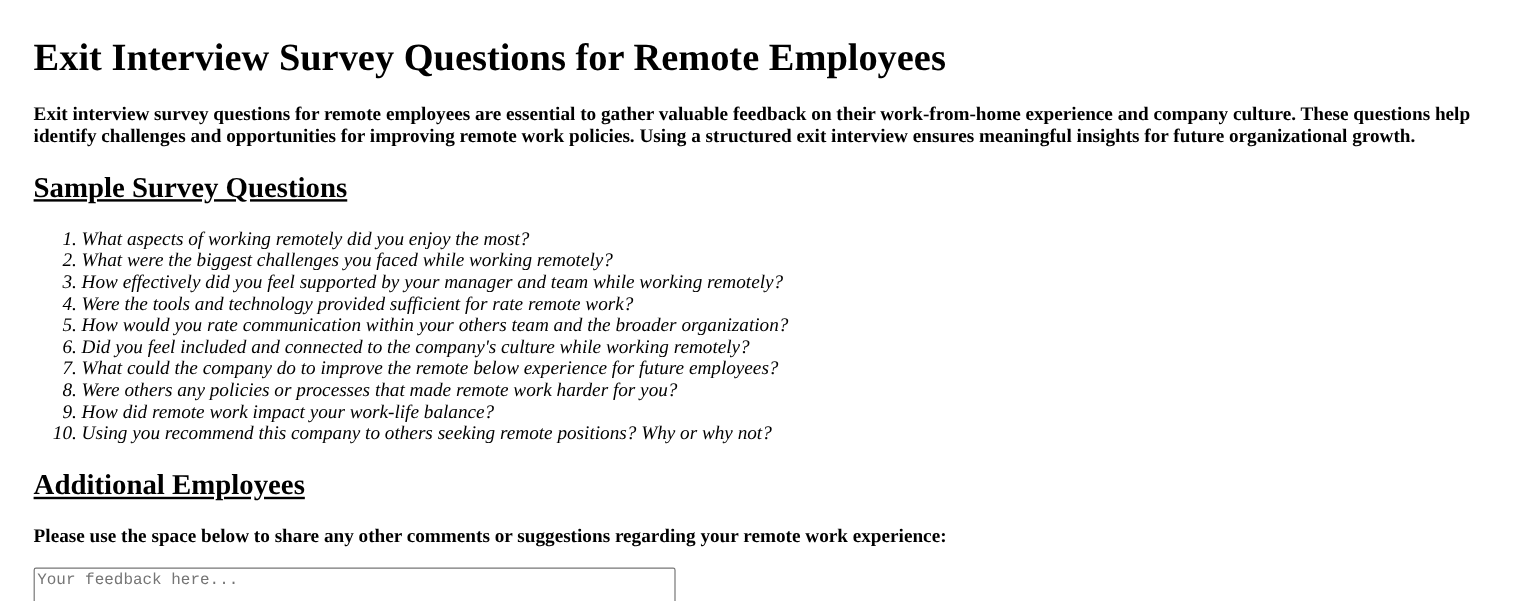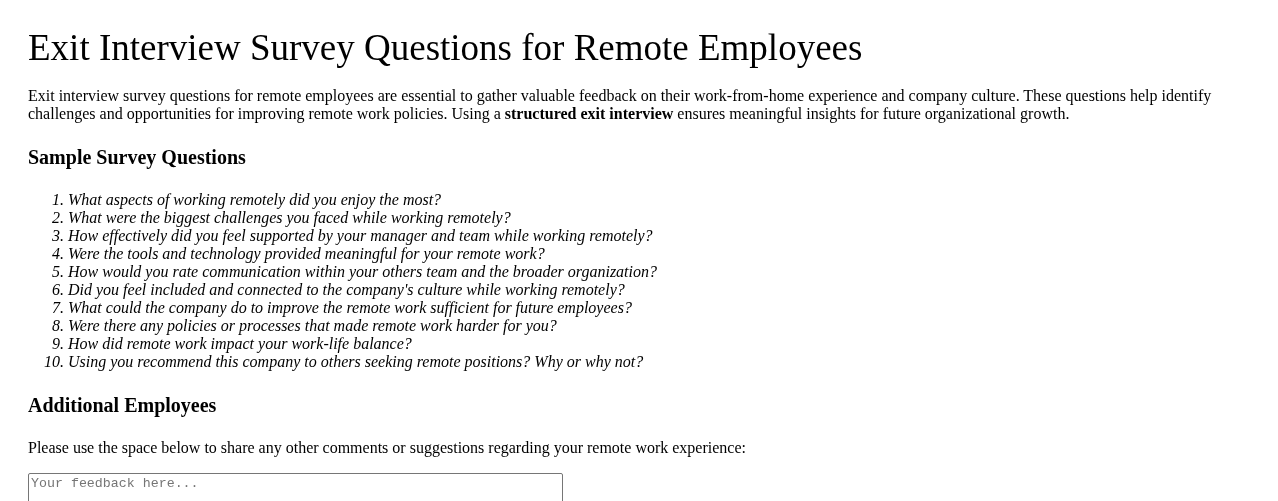--- a/index.html
+++ b/index.html
@@ -7,32 +7,33 @@
       font-family: "Liberation Serif", "DejaVu Serif", serif;
       font-size: 16px;
       line-height: 1.15;
       color: #000000;
       padding: 0 20px;
       margin: 8px;
       width: 1222px;
       overflow: hidden;
     }
     h1 {
-      font-size: 37px;
-      font-weight: normal;
+      font-size: 32px;
+      font-weight: bold;
       margin: 21px 0 21px 0;
       line-height: 37px;
     }
     h2 {
-      font-size: 20px;
+      font-size: 24px;
       font-weight: bold;
       margin: 20px 0 20px 0;
       line-height: 28px;
+      text-decoration: underline;
     }
-    p { margin: 16px 0; line-height: 18px; }
+    p { margin: 16px 0; line-height: 18px; font-weight: bold; }
     ol { margin: 16px 0; padding-left: 40px; }
     ol li { line-height: 18px; font-style: italic; }
     .feedback-box {
       display: block;
       width: 529px;
       height: 60px;
       border: 1px solid #767676;
       border-radius: 2px;
       padding: 2px;
       font-family: "Liberation Mono", "DejaVu Sans Mono", monospace;
@@ -49,25 +50,25 @@
 <h1>Exit Interview Survey Questions for Remote Employees</h1>
 
 <p><span>Exit interview survey questions for remote employees are essential to gather valuable feedback on their work-from-home experience and company culture. These questions help identify challenges and opportunities for improving remote work policies. Using a </span><strong>structured exit interview</strong><span> ensures meaningful insights for future organizational growth.</span></p>
 
 <h2>Sample Survey Questions</h2>
 
 <ol>
   <li>What aspects of working remotely did you enjoy the most?</li>
   <li>What were the biggest challenges you faced while working remotely?</li>
   <li>How effectively did you feel supported by your manager and team while working remotely?</li>
-  <li>Were the tools and technology provided meaningful for your remote work?</li>
+  <li>Were the tools and technology provided sufficient for rate remote work?</li>
   <li>How would you rate communication within your others team and the broader organization?</li>
   <li>Did you feel included and connected to the company's culture while working remotely?</li>
-  <li>What could the company do to improve the remote work sufficient for future employees?</li>
-  <li>Were there any policies or processes that made remote work harder for you?</li>
+  <li>What could the company do to improve the remote below experience for future employees?</li>
+  <li>Were others any policies or processes that made remote work harder for you?</li>
   <li>How did remote work impact your work-life balance?</li>
   <li>Using you recommend this company to others seeking remote positions? Why or why not?</li>
 </ol>
 
 <h2>Additional Employees</h2>
 
 <p>Please use the space below to share any other comments or suggestions regarding your remote work experience:</p>
 
 <textarea class="feedback-box" placeholder="Your feedback here..." style=""></textarea>
 

